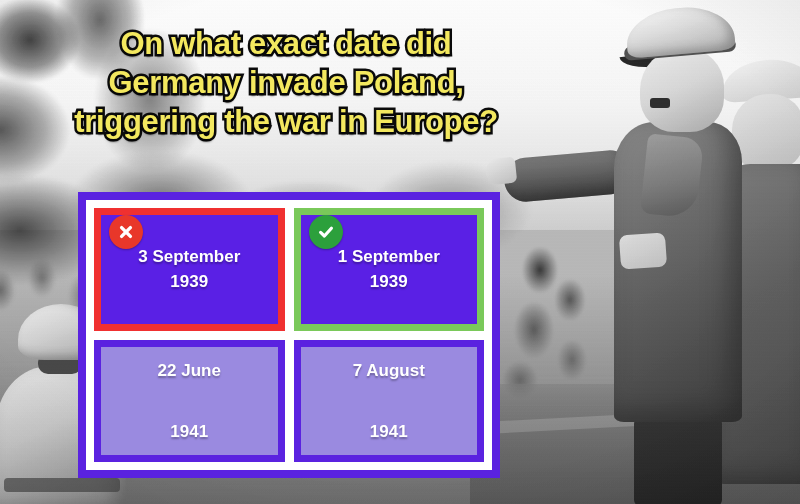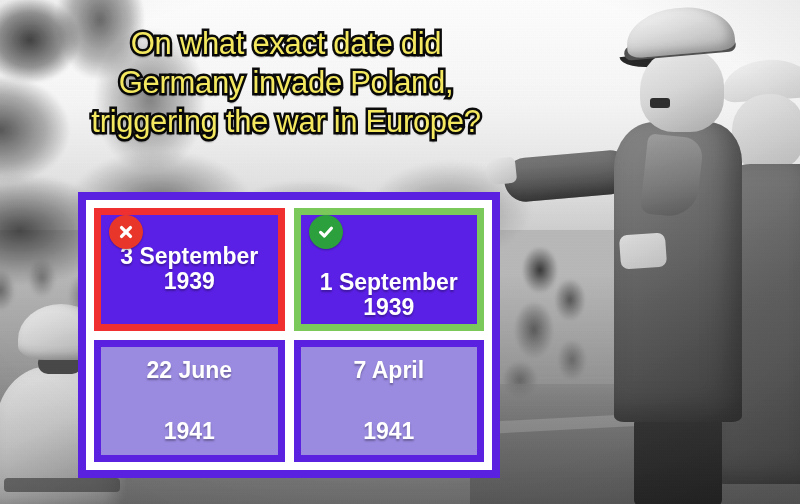--- a/index.html
+++ b/index.html
@@ -251,21 +251,21 @@
     background: radial-gradient(ellipse 105% 95% at 50% 45%, rgba(0,0,0,0) 52%, rgba(0,0,0,.2) 100%);
   }
 
   
   .title {
     position: absolute;
     left: 8px;
     top: 24px;
     width: 556px;
     text-align: center;
-    font-weight: 400;
+    font-weight: 700;
     font-size: 31px;
     line-height: 39px;
     color: #f3e85f;
     letter-spacing: -0.3px;
     -webkit-text-stroke: 5px #0b0b0b;
     paint-order: stroke fill;
     text-shadow:
       0 3px 2px rgba(0,0,0,.55);
     white-space: pre-line;
   }
@@ -291,39 +291,38 @@
   .opt {
     position: relative;
     box-sizing: border-box;
     display: flex;
     flex-direction: column;
     align-items: center;
     justify-content: center;
     text-align: center;
     color: #ffffff;
     font-weight: 700;
-    font-size: 23px;
+    font-size: 17px;
     line-height: 25px;
     padding: 4px 6px;
     border-style: solid;
     border-width: 7px;
   }
   .opt .line {
     display: block;
     text-shadow: 0 2px 2px rgba(0,0,0,.3);
   }
 
   .opt-wrong {
     background: #5a20e5;
     border-color: #f03030;
   }
   .opt-correct {
     background: #5a20e5;
     border-color: #7ac95a;
-    justify-content: flex-end;
   }
   .opt-plain {
     background: #9a8ae0;
     border-color: #5a22e0;
     gap: 36px;
   }
 
   
   .badge {
     position: absolute;
@@ -417,18 +416,18 @@
       <span class="line">1 September</span>
       <span class="line">1939</span>
     </div>
 
     <div class="opt opt-plain">
       <span class="line">22 June</span>
       <span class="line">1941</span>
     </div>
 
     <div class="opt opt-plain">
-      <span class="line">7 April</span>
+      <span class="line">7 August</span>
       <span class="line">1941</span>
     </div>
 
   </div>
 </div>
 
 </body></html>

